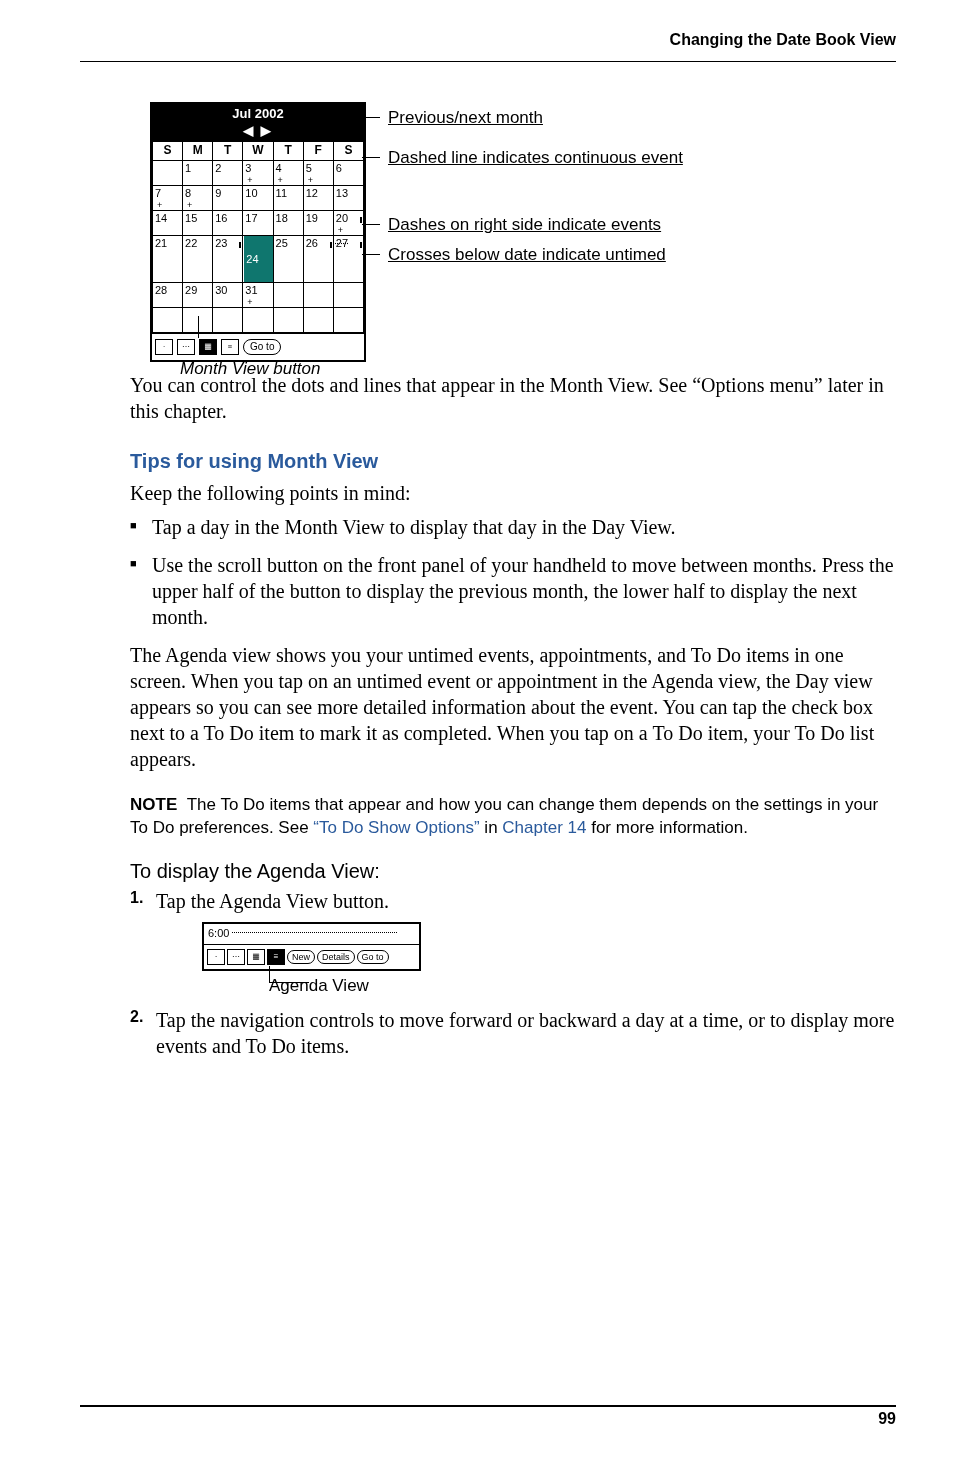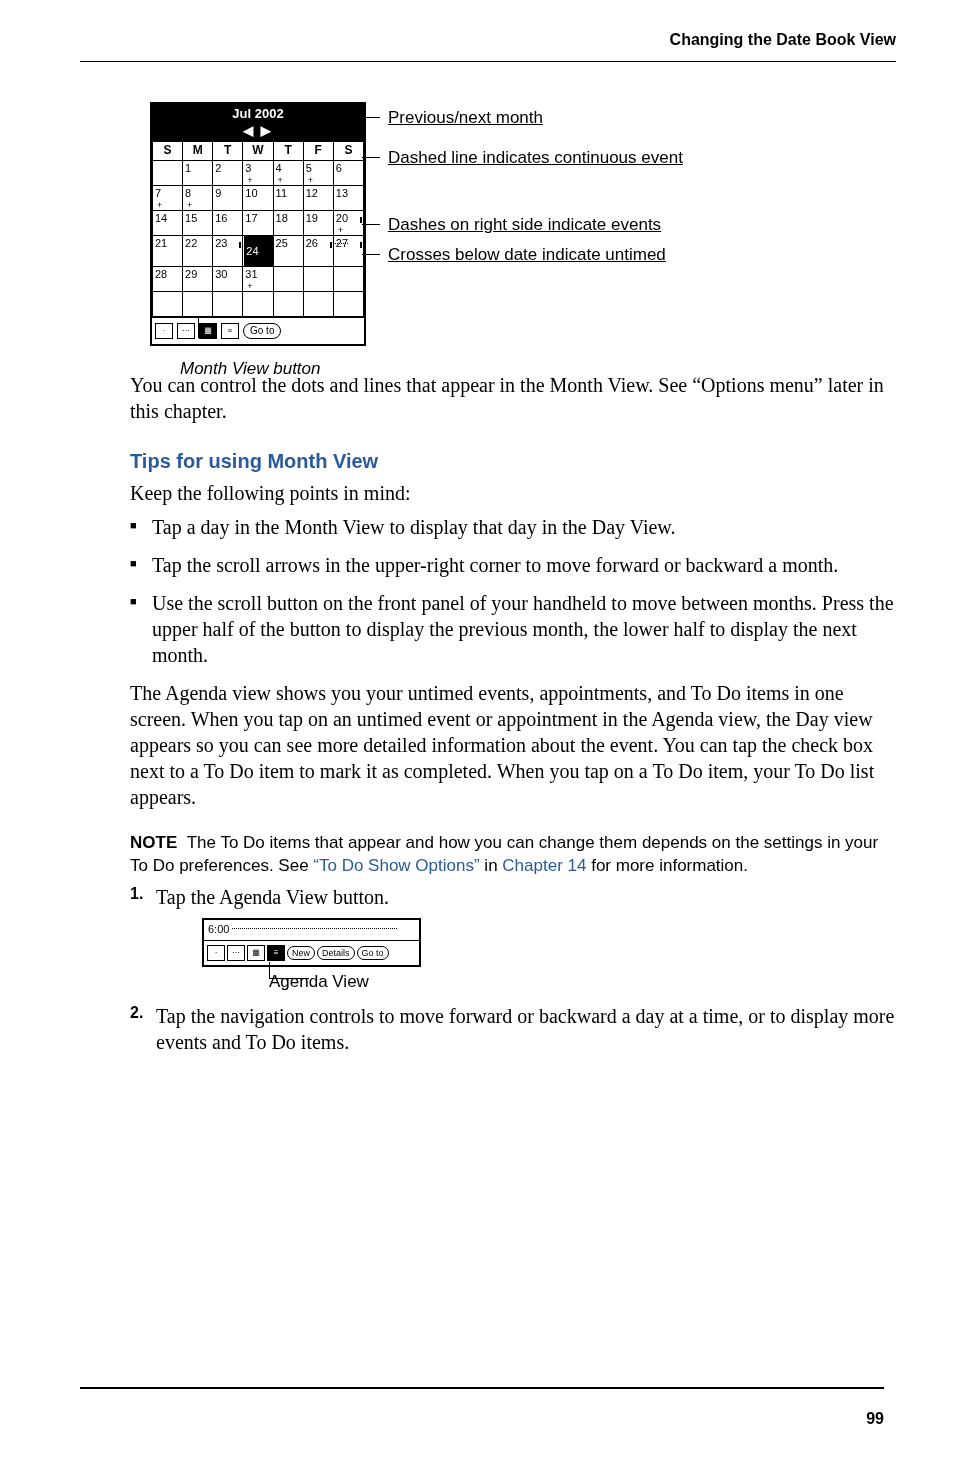--- a/index.html
+++ b/index.html
@@ -79,24 +79,24 @@
     position: relative;
   }
   table.cal th { font-weight: bold; border-top: none; height: 18px; vertical-align: middle; font-size:12px;}
   table.cal td .dnum {
     text-align: left;
     padding-left: 2px;
     display: block;
     font-size: 11px;
   }
   .today .dnum {
-    background: #000000;
+    background: #0f766e;
     color: #fff;
     display: inline-block;
-    padding: 8px 2px;
+    padding: 16px 2px;
     margin-left: 1px;
   }
   .cross::after {
     content: "+";
     position: absolute;
     bottom: -2px;
     left: 4px;
     font-size: 9px;
   }
   .rdash::before {
@@ -268,27 +268,27 @@
   .av-label {
     font-family: Helvetica, Arial, sans-serif;
     font-size: 17px;
     margin-left: 113px;
     margin-top: 4px;
   }
   .footer {
     position: absolute;
     bottom: 36px;
     left: 80px;
-    right: 92px;
+    right: 80px;
     border-top: 2px solid #000;
     text-align: right;
     font-family: Helvetica, Arial, sans-serif;
     font-weight: bold;
     font-size: 16px;
-    padding-top: 20px;
+    padding-top: 2px;
   }
 </style>
 </head>
 <body>
 
 <div class="page">
 
   <div class="header">
     <span>Changing the Date Book View</span>
   </div>
@@ -467,33 +467,33 @@
       </div>
     </div>
 
     <p>You can control the dots and lines that appear in the Month View. See “Options menu” later in this chapter.</p>
 
     <div class="h3blue">Tips for using Month View</div>
     <p>Keep the following points in mind:</p>
 
     <ul class="square">
       <li>Tap a day in the Month View to display that day in the Day View.</li>
-      <li>Tap the scroll arrows in the upper-right corner to move forward or backward a month.</li>
       <li>Use the scroll button on the front panel of your handheld to move between months. Press the upper half of the button to display the previous month, the lower half to display the next month.</li>
     </ul>
   </div>
 
 
   <div class="content">
     <p>The Agenda view shows you your untimed events, appointments, and To Do items in one screen. When you tap on an untimed event or appointment in the Agenda view, the Day view appears so you can see more detailed information about the event. You can tap the check box next to a To Do item to mark it as completed. When you tap on a To Do item, your To Do list appears.</p>
 
     <p class="note-text">
       <span class="note-lead">NOTE</span>&nbsp;&nbsp;<span>The To Do items that appear and how you can change them depends on the settings in your To Do preferences. See </span><span class="link-blue">“To Do Show Options”</span><span> in </span><span class="link-blue">Chapter 14</span><span> for more information.</span>
     </p>
 
+    <div class="h4black">To display the Agenda View:</div>
 
     <ol class="steps">
       <li>
         <span class="stepnum">1.</span>
         <span>Tap the Agenda View button.</span>
 
         <div class="agenda-block">
           <div class="agenda-device">
             <div class="agenda-row1">
               <span>6:00</span>

